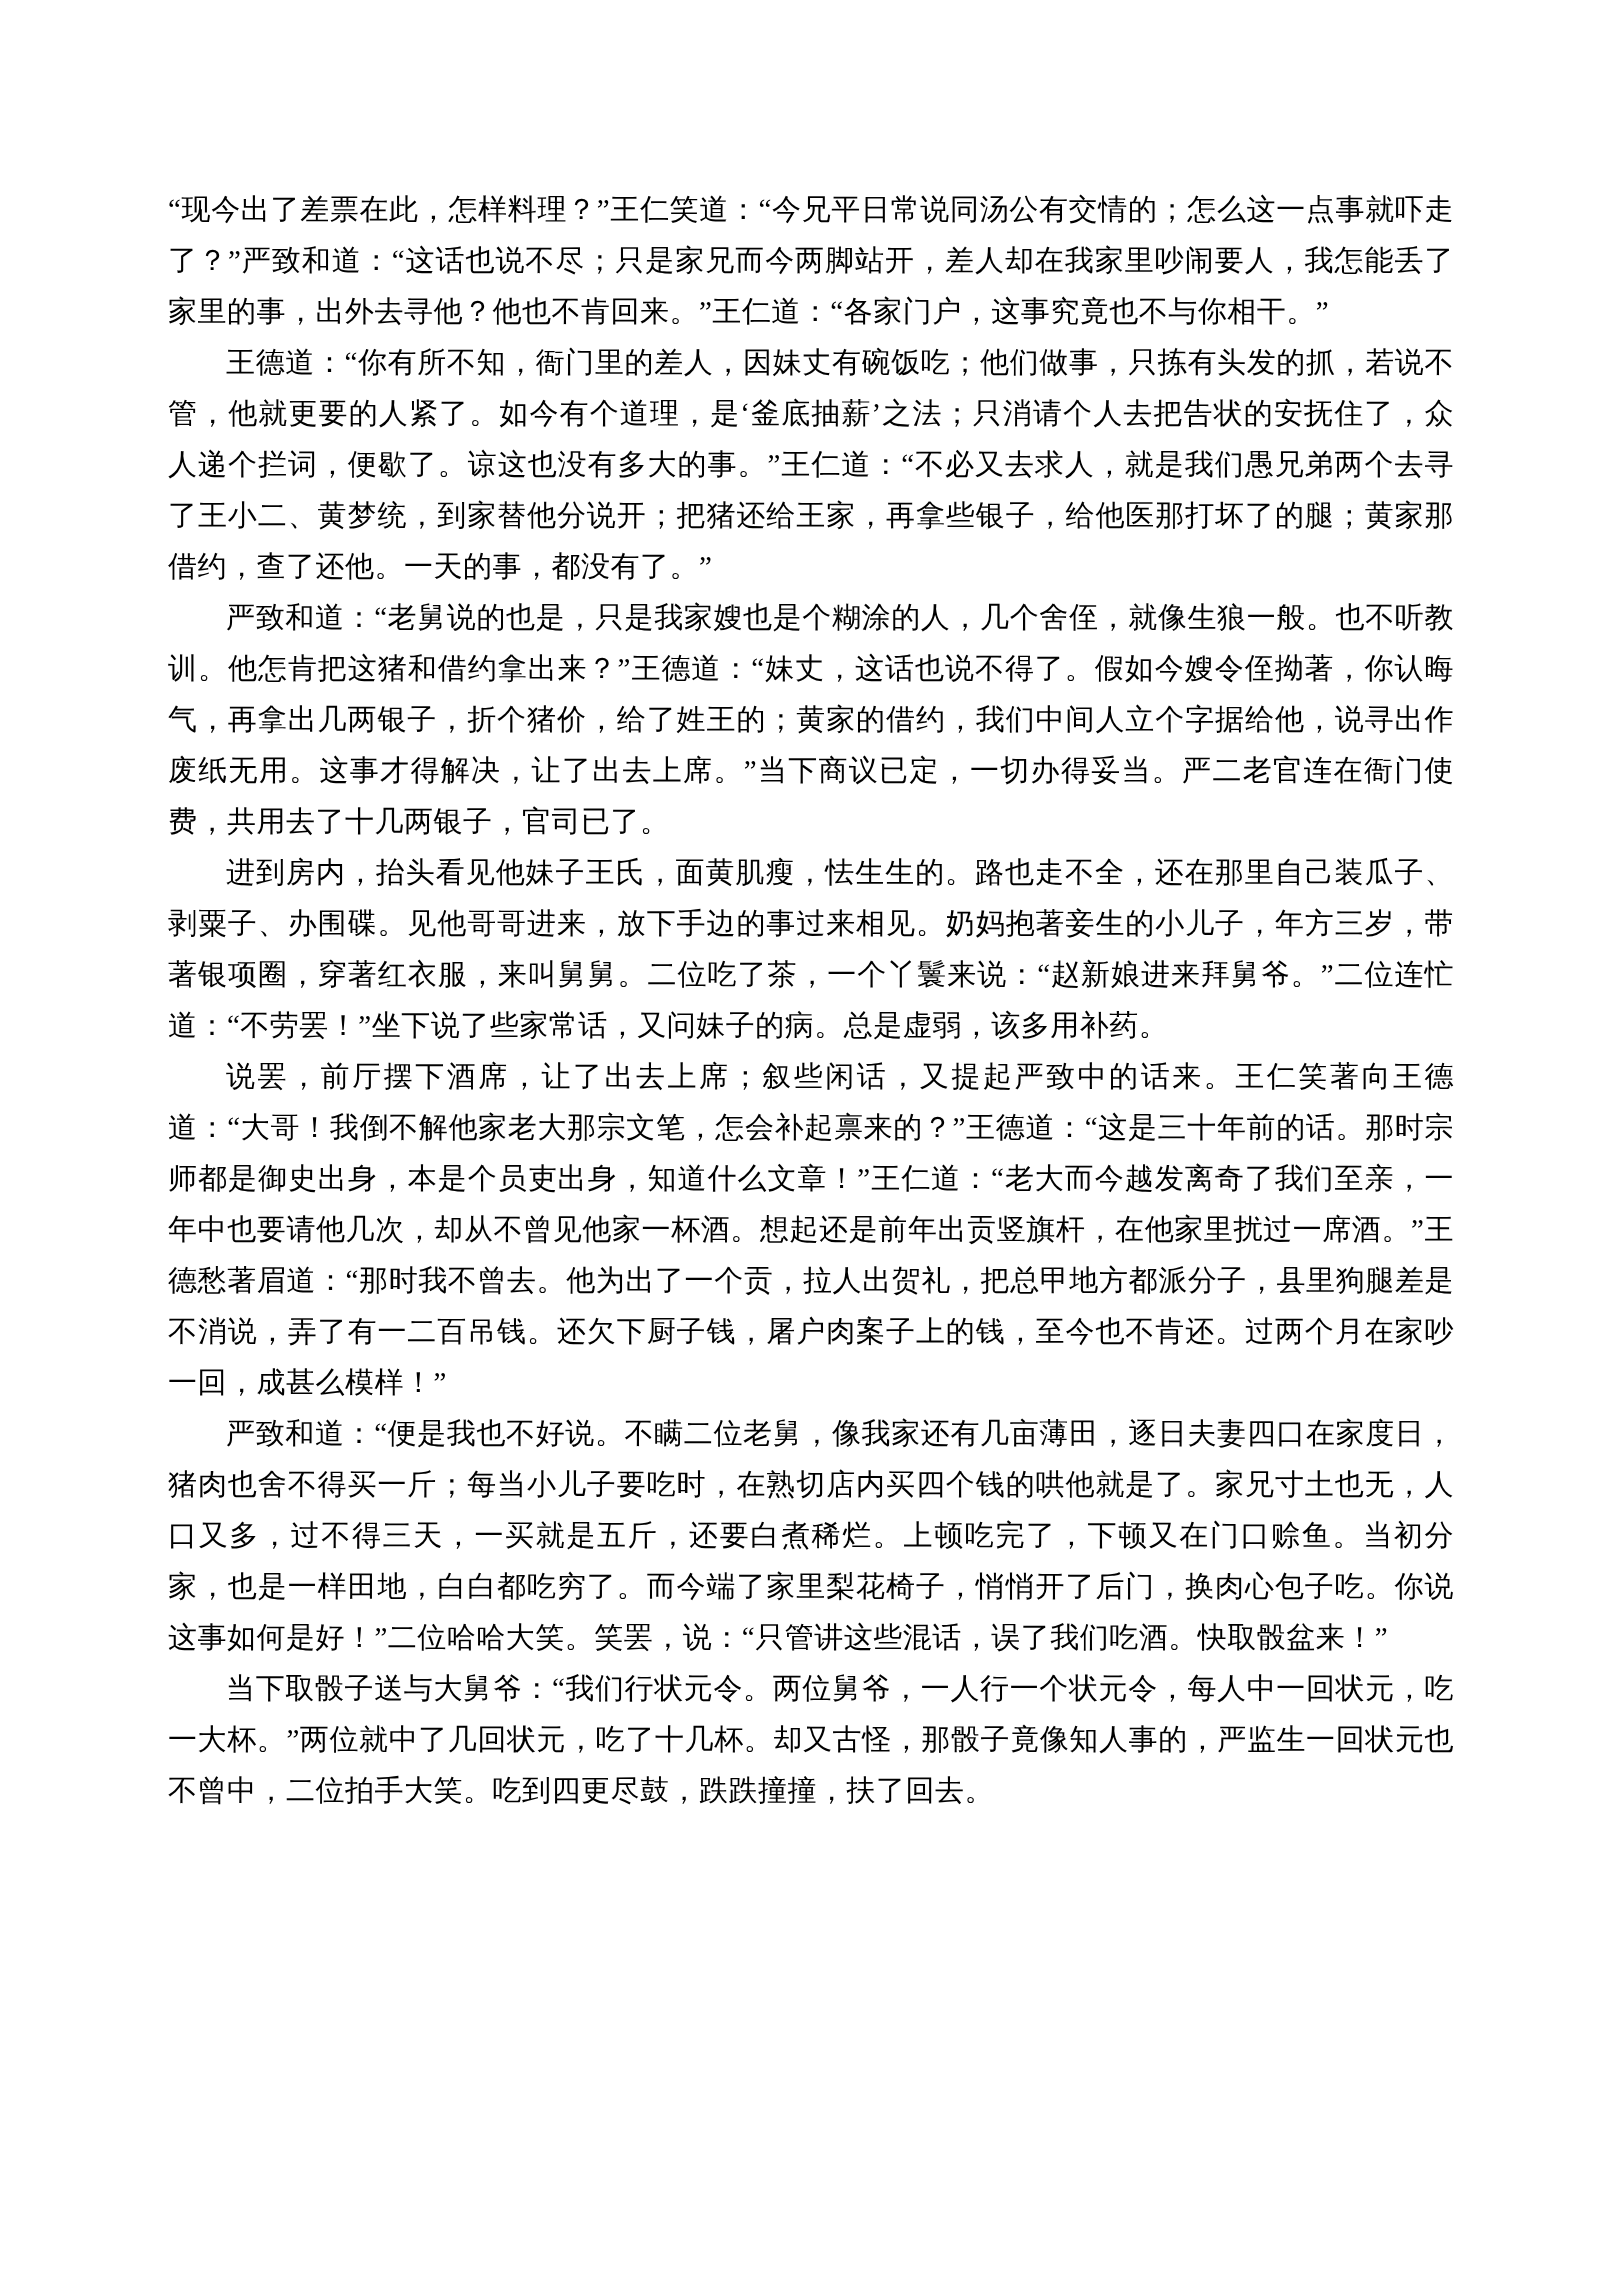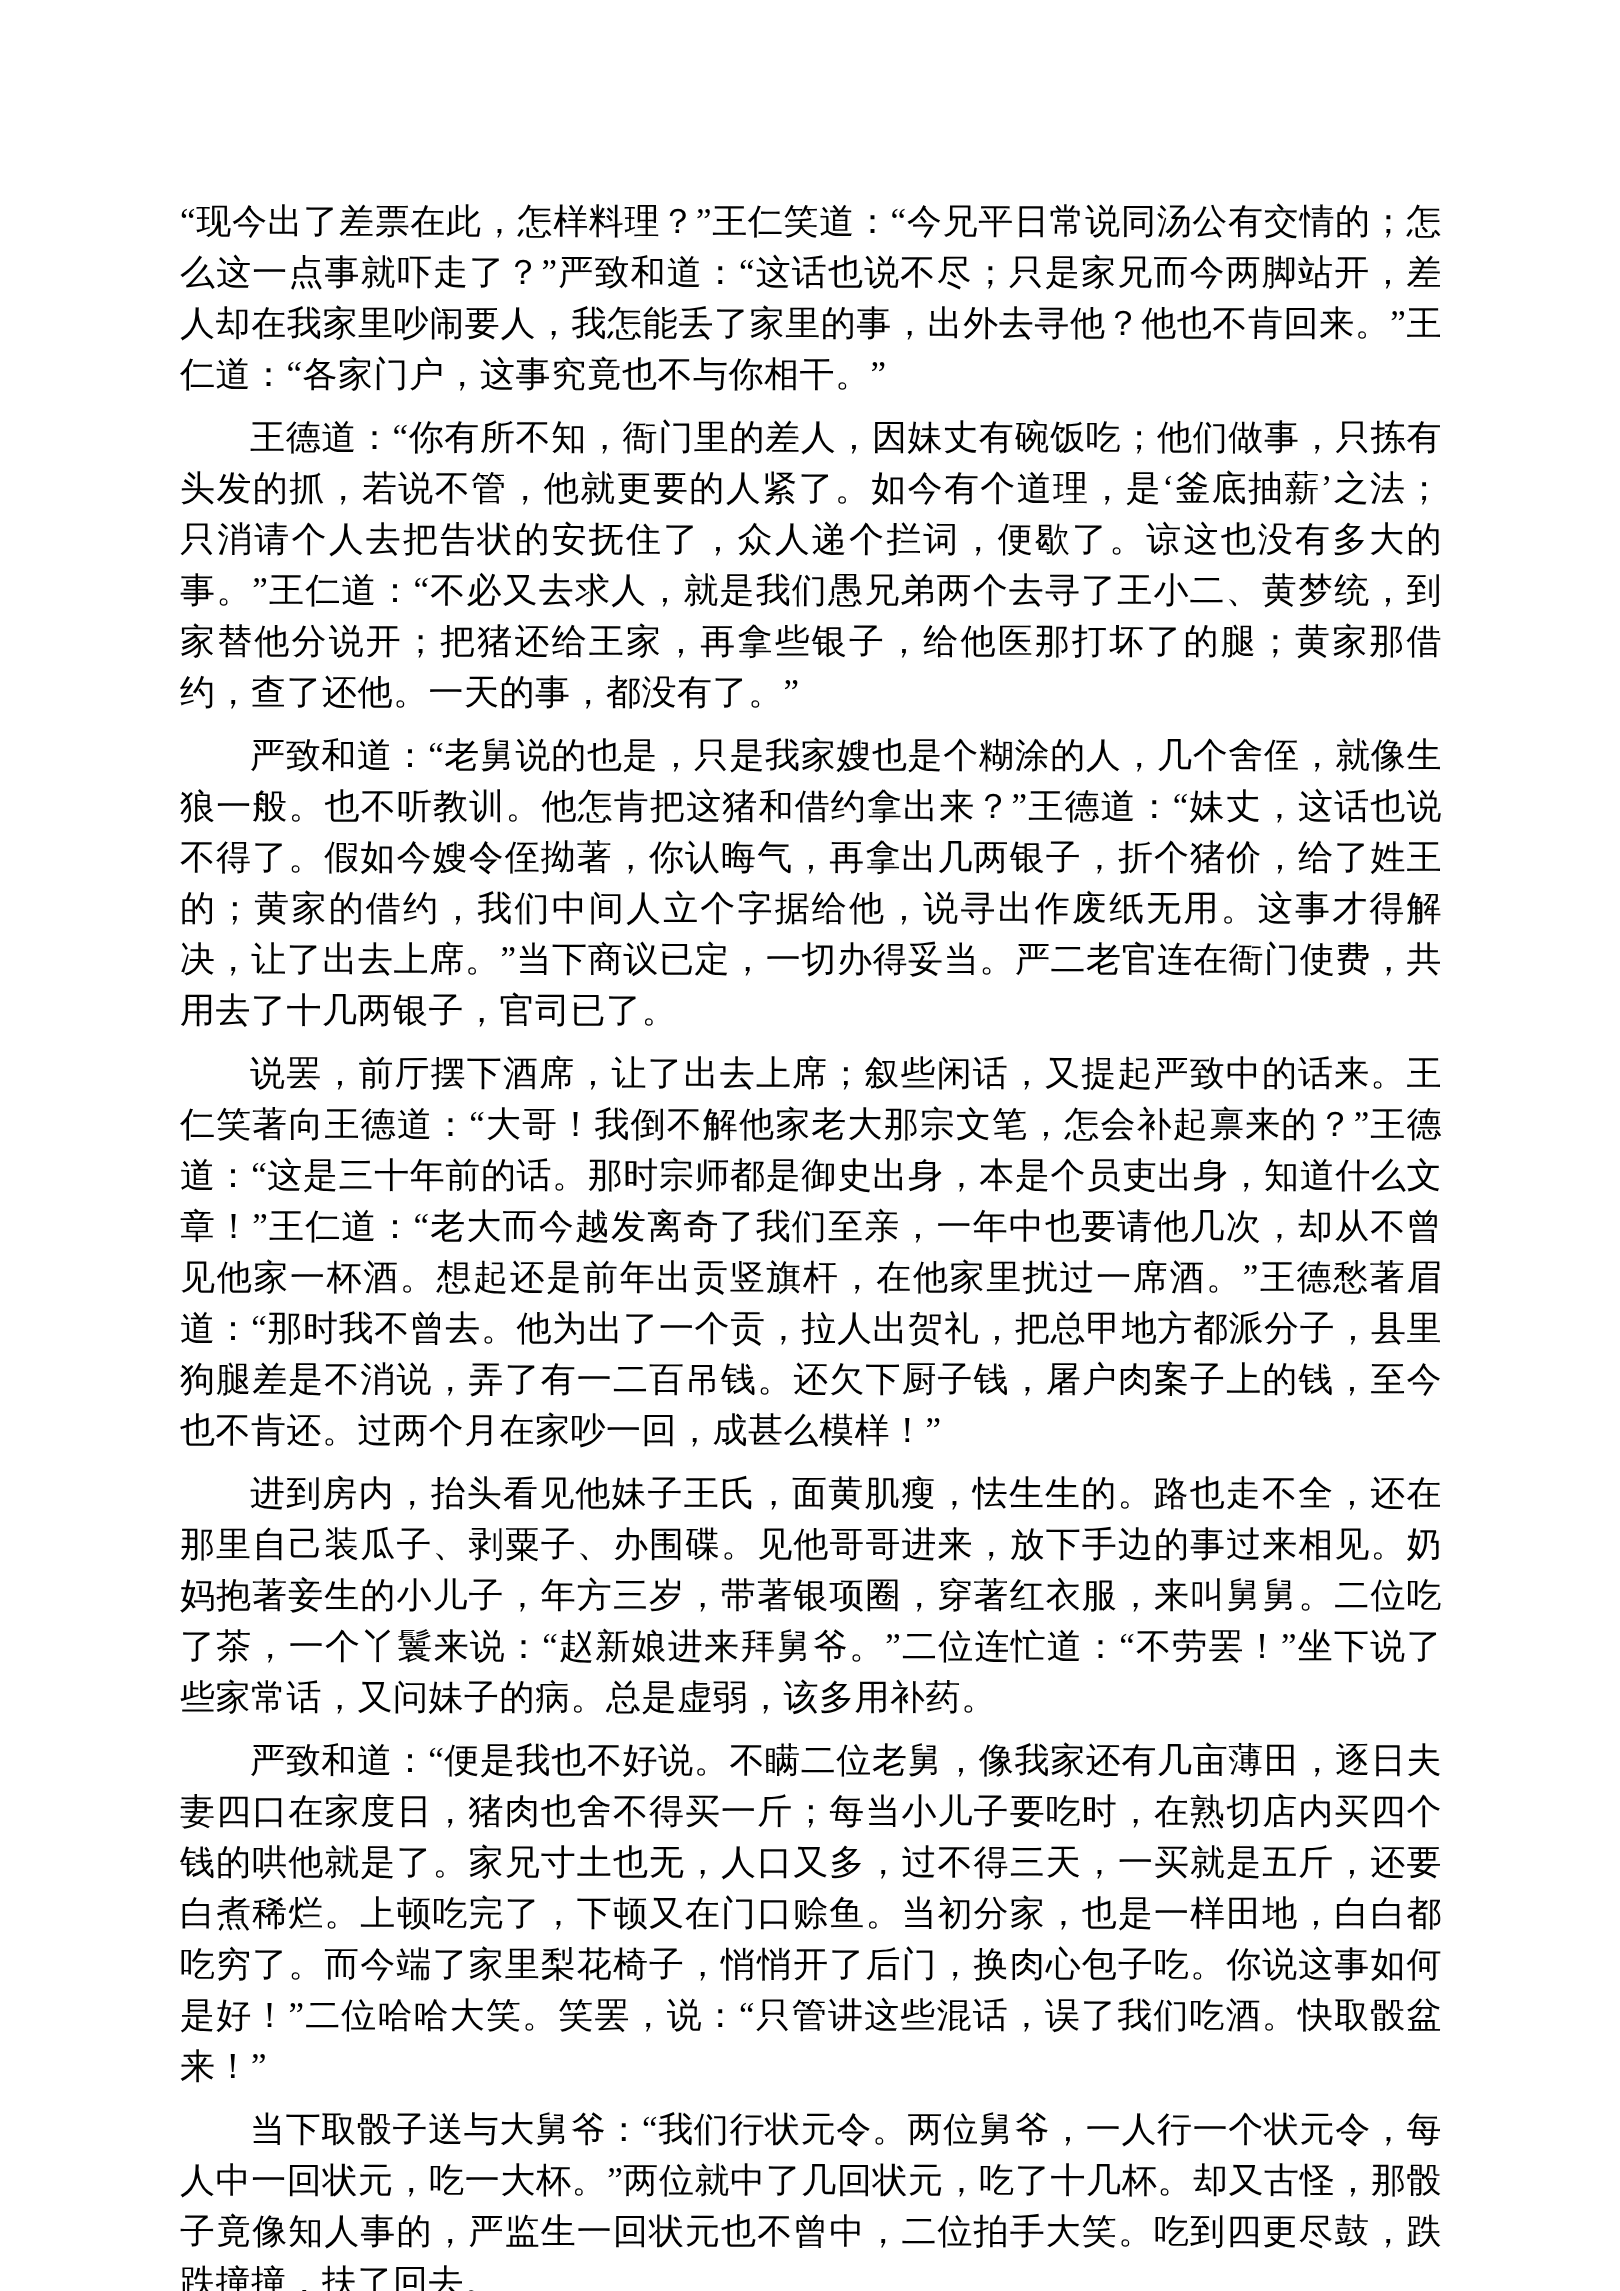--- a/index.html
+++ b/index.html
@@ -14,43 +14,43 @@
     background: #ffffff;
     overflow: hidden;
   }
   .text-block {
     position: absolute;
     left: 168px;
     top: 184px;
     width: 1286px;
   }
   .text-block p {
-    margin: 12px;
+    margin: 0;
     padding: 0;
     font-family: "Liberation Serif", "DejaVu Serif", serif;
-    font-size: 35px;
+    font-size: 29px;
     line-height: 51px;
     color: #000000;
     text-align: justify;
     letter-spacing: 0.5px;
     word-break: break-all;
   }
   .text-block p.indent {
     text-indent: 2em;
     font-family: Liberation Serif, serif;
   }
 </style>
 </head>
 <body>
 
 <div class="page">
   <div class="text-block">
     <p>“现今出了差票在此，怎样料理？”王仁笑道：“今兄平日常说同汤公有交情的；怎么这一点事就吓走了？”严致和道：“这话也说不尽；只是家兄而今两脚站开，差人却在我家里吵闹要人，我怎能丢了家里的事，出外去寻他？他也不肯回来。”王仁道：“各家门户，这事究竟也不与你相干。”</p>
     <p class="indent">王德道：“你有所不知，衙门里的差人，因妹丈有碗饭吃；他们做事，只拣有头发的抓，若说不管，他就更要的人紧了。如今有个道理，是‘釜底抽薪’之法；只消请个人去把告状的安抚住了，众人递个拦词，便歇了。谅这也没有多大的事。”王仁道：“不必又去求人，就是我们愚兄弟两个去寻了王小二、黄梦统，到家替他分说开；把猪还给王家，再拿些银子，给他医那打坏了的腿；黄家那借约，查了还他。一天的事，都没有了。”</p>
     <p class="indent">严致和道：“老舅说的也是，只是我家嫂也是个糊涂的人，几个舍侄，就像生狼一般。也不听教训。他怎肯把这猪和借约拿出来？”王德道：“妹丈，这话也说不得了。假如今嫂令侄拗著，你认晦气，再拿出几两银子，折个猪价，给了姓王的；黄家的借约，我们中间人立个字据给他，说寻出作废纸无用。这事才得解决，让了出去上席。”当下商议已定，一切办得妥当。严二老官连在衙门使费，共用去了十几两银子，官司已了。</p>
+    <p class="indent">进到房内，抬头看见他妹子王氏，面黄肌瘦，怯生生的。路也走不全，还在那里自己装瓜子、剥粟子、办围碟。见他哥哥进来，放下手边的事过来相见。奶妈抱著妾生的小儿子，年方三岁，带著银项圈，穿著红衣服，来叫舅舅。二位吃了茶，一个丫鬟来说：“赵新娘进来拜舅爷。”二位连忙道：“不劳罢！”坐下说了些家常话，又问妹子的病。总是虚弱，该多用补药。</p>
     <p class="indent">说罢，前厅摆下酒席，让了出去上席；叙些闲话，又提起严致中的话来。王仁笑著向王德道：“大哥！我倒不解他家老大那宗文笔，怎会补起禀来的？”王德道：“这是三十年前的话。那时宗师都是御史出身，本是个员吏出身，知道什么文章！”王仁道：“老大而今越发离奇了我们至亲，一年中也要请他几次，却从不曾见他家一杯酒。想起还是前年出贡竖旗杆，在他家里扰过一席酒。”王德愁著眉道：“那时我不曾去。他为出了一个贡，拉人出贺礼，把总甲地方都派分子，县里狗腿差是不消说，弄了有一二百吊钱。还欠下厨子钱，屠户肉案子上的钱，至今也不肯还。过两个月在家吵一回，成甚么模样！”</p>
-    <p class="indent">进到房内，抬头看见他妹子王氏，面黄肌瘦，怯生生的。路也走不全，还在那里自己装瓜子、剥粟子、办围碟。见他哥哥进来，放下手边的事过来相见。奶妈抱著妾生的小儿子，年方三岁，带著银项圈，穿著红衣服，来叫舅舅。二位吃了茶，一个丫鬟来说：“赵新娘进来拜舅爷。”二位连忙道：“不劳罢！”坐下说了些家常话，又问妹子的病。总是虚弱，该多用补药。</p>
     <p class="indent">严致和道：“便是我也不好说。不瞒二位老舅，像我家还有几亩薄田，逐日夫妻四口在家度日，猪肉也舍不得买一斤；每当小儿子要吃时，在熟切店内买四个钱的哄他就是了。家兄寸土也无，人口又多，过不得三天，一买就是五斤，还要白煮稀烂。上顿吃完了，下顿又在门口赊鱼。当初分家，也是一样田地，白白都吃穷了。而今端了家里梨花椅子，悄悄开了后门，换肉心包子吃。你说这事如何是好！”二位哈哈大笑。笑罢，说：“只管讲这些混话，误了我们吃酒。快取骰盆来！”</p>
     <p class="indent">当下取骰子送与大舅爷：“我们行状元令。两位舅爷，一人行一个状元令，每人中一回状元，吃一大杯。”两位就中了几回状元，吃了十几杯。却又古怪，那骰子竟像知人事的，严监生一回状元也不曾中，二位拍手大笑。吃到四更尽鼓，跌跌撞撞，扶了回去。</p>
 
   </div>
 </div>
 
 
 </body></html>

